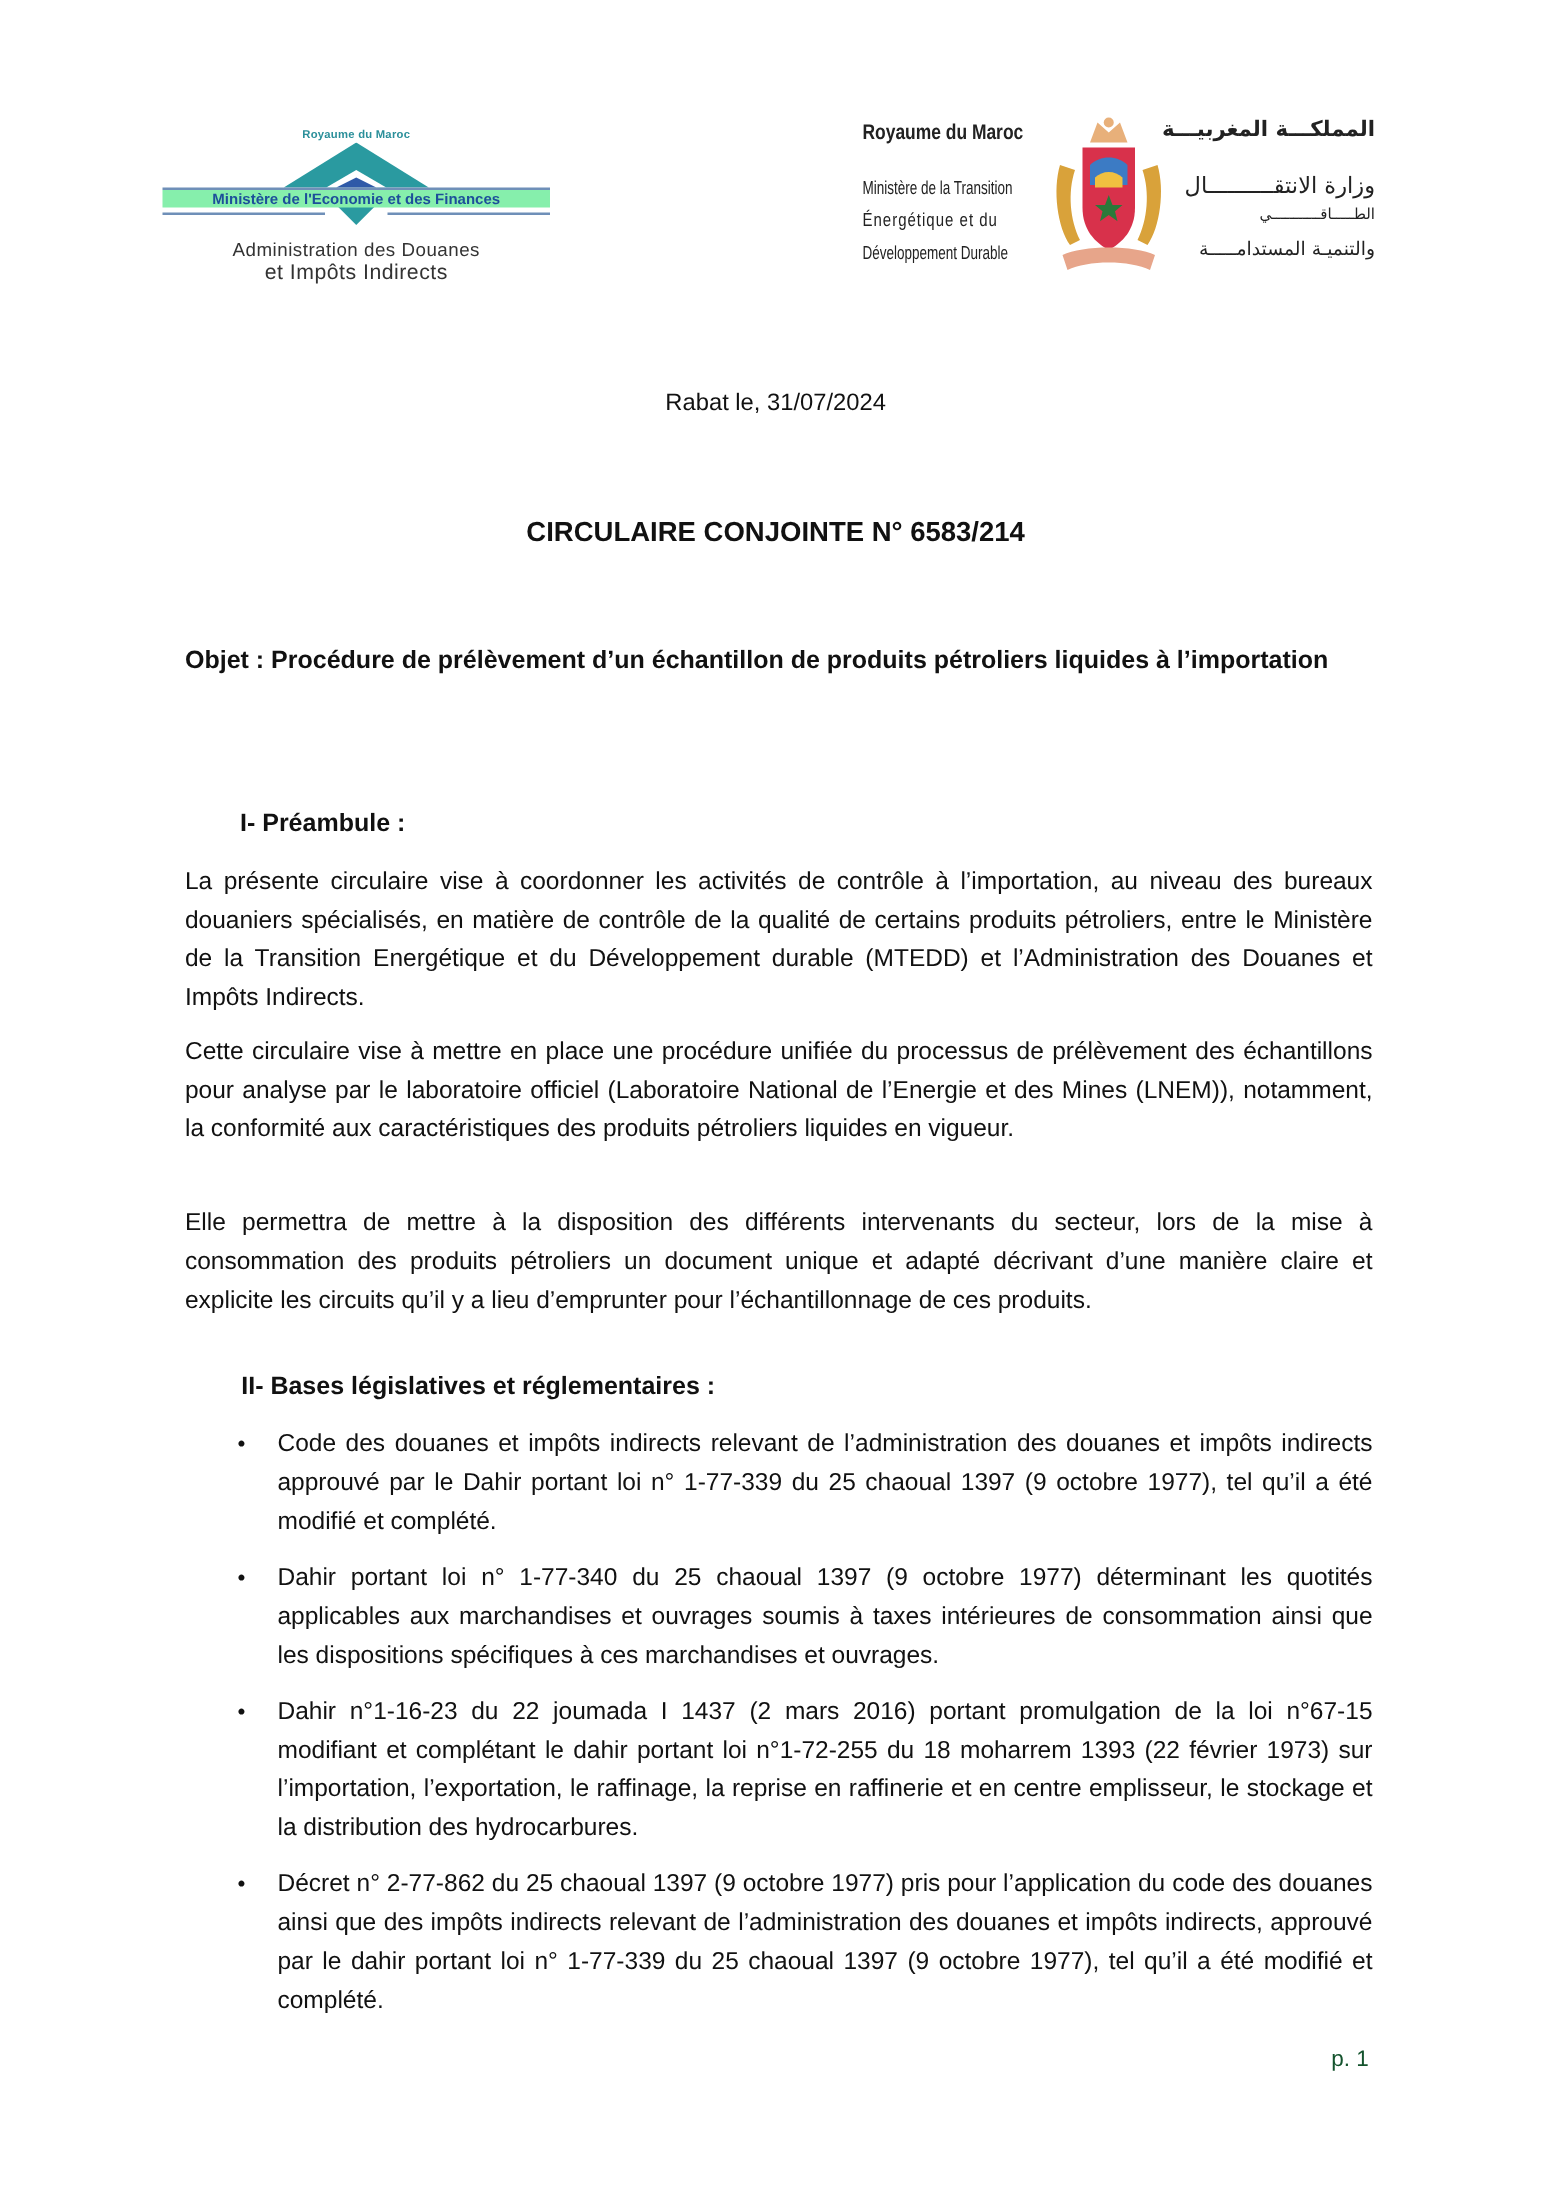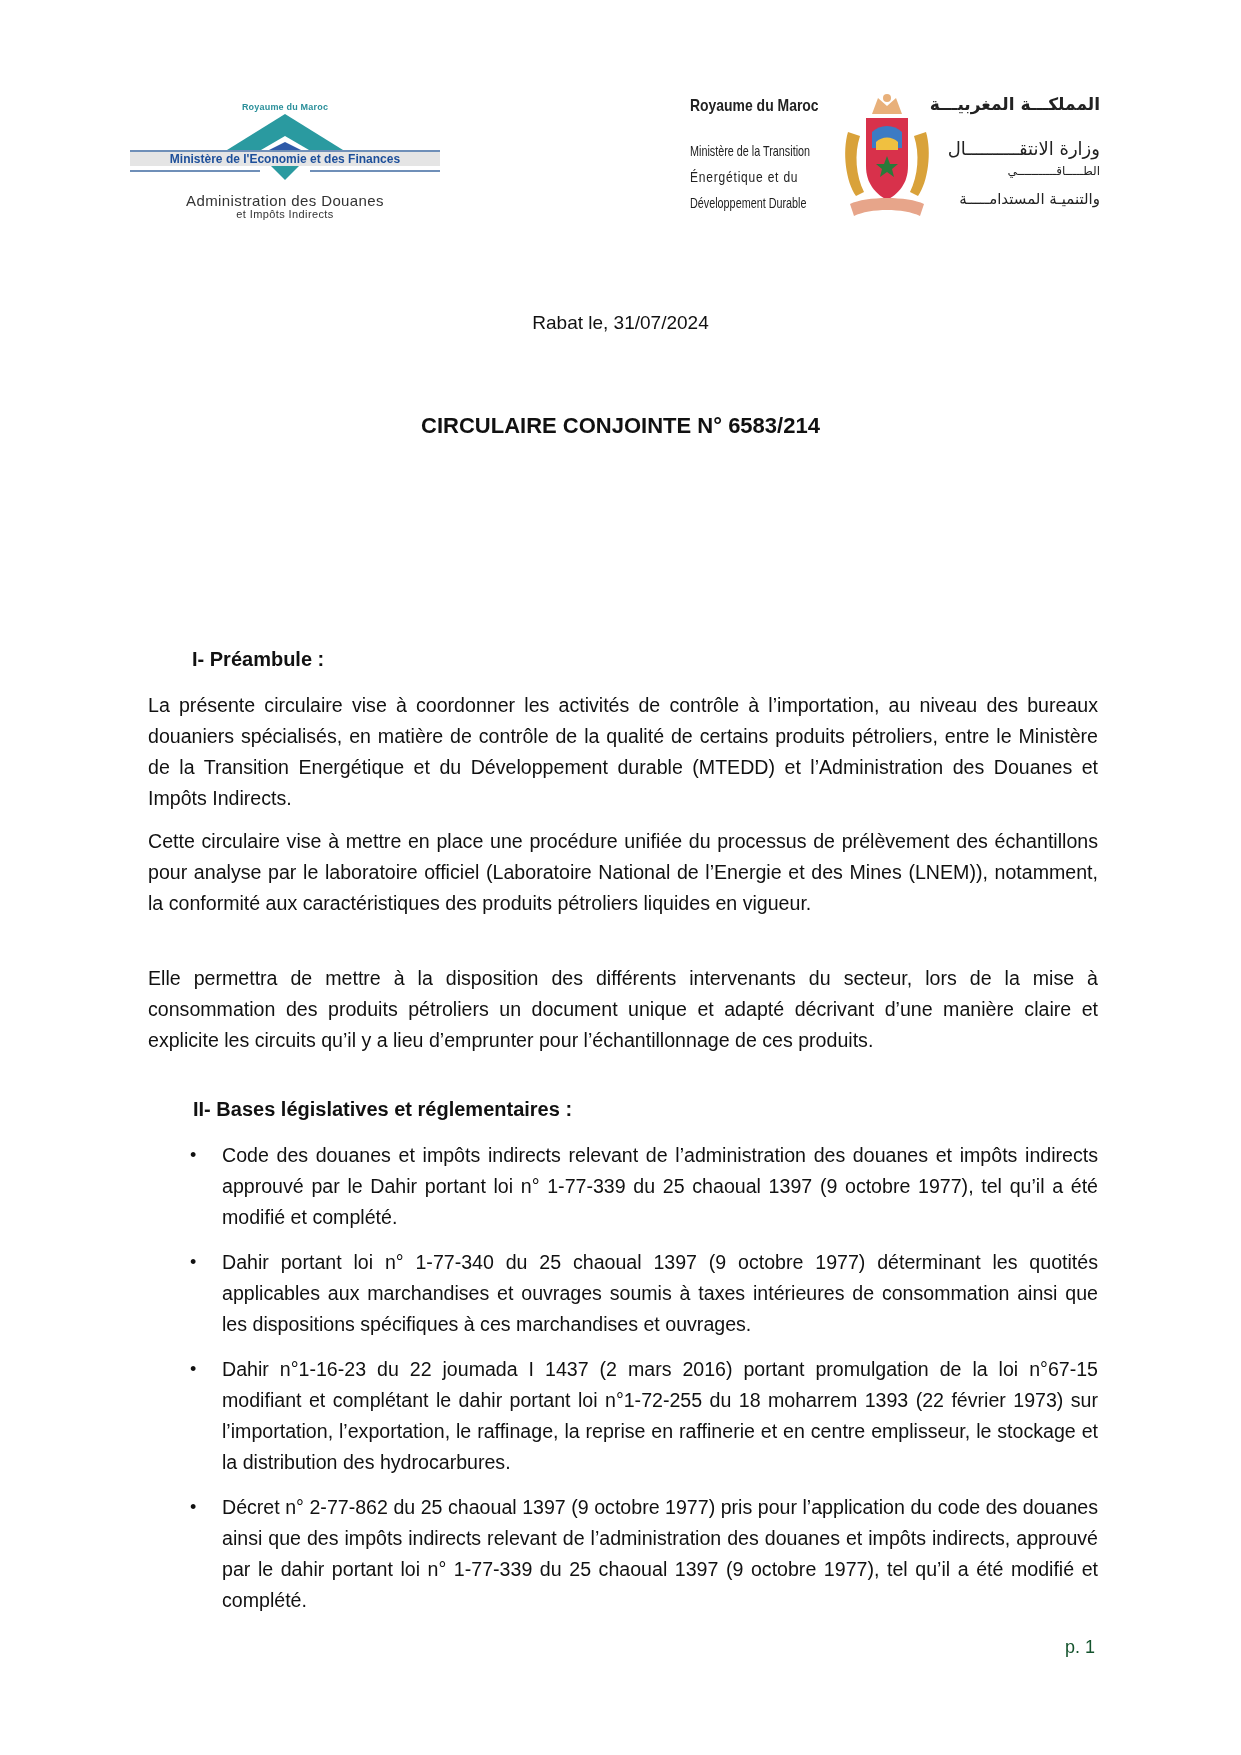--- a/index.html
+++ b/index.html
@@ -4,24 +4,24 @@
 <style>
   html, body { margin: 0; padding: 0; background: #ffffff; }
   body { width: 1241px; height: 1755px; position: relative; overflow: hidden;
          font-family: "Liberation Sans", sans-serif; color: #111; }
   .page { position: absolute; left: 0; top: 0; width: 1198px; height: 1755px; }
 
   
   .logo-left { position: absolute; left: 130px; top: 96px; width: 310px; height: 130px; text-align: center; }
   .logo-left .kingdom { position: absolute; left: 0; right: 0; top: 6px; font-size: 9px; font-weight: bold; color: #2a8f9a; letter-spacing: 0.2px; }
   .logo-left svg.emblem { position: absolute; left: 95px; top: 18px; }
-  .logo-left .ministry { position: absolute; left: 0; right: 0; top: 56px; font-size: 12px; font-weight: bold; color: #1d4f9a; background: #e5e5e5; display:inline-block; }
+  .logo-left .ministry { position: absolute; left: 0; right: 0; top: 56px; font-size: 12px; font-weight: bold; color: #1d4f9a; background: #86efac; display:inline-block; }
   .logo-left .line { position: absolute; height: 2px; background: #6f8fb8; }
   .logo-left .admin1 { position: absolute; left: 0; right: 0; top: 96px; font-size: 15px; color: #333; letter-spacing: 0.4px; }
-  .logo-left .admin2 { position: absolute; left: 0; right: 0; top: 112px; font-size: 11px; color: #333; letter-spacing: 0.4px; }
+  .logo-left .admin2 { position: absolute; left: 0; right: 0; top: 112px; font-size: 17px; color: #333; letter-spacing: 0.4px; }
 
   
   .logo-right { position: absolute; left: 690px; top: 90px; width: 410px; height: 140px; }
   .logo-right .fr { position: absolute; left: 0; font-family: "Liberation Sans Narrow", "Liberation Sans", sans-serif; color: #222; }
   .logo-right .fr.k { top: 6px; font-size: 17px; font-weight: bold; transform: scaleX(0.82); transform-origin: left; }
   .logo-right .fr.l1 { top: 52px; font-size: 15px; transform: scaleX(0.72); transform-origin: left; }
   .logo-right .fr.l2 { top: 78px; font-size: 15px; letter-spacing: 1px; transform: scaleX(0.8); transform-origin: left; }
   .logo-right .fr.l3 { top: 104px; font-size: 15px; transform: scaleX(0.72); transform-origin: left; }
   .logo-right .ar { position: absolute; right: 0; direction: rtl; color: #222; font-family: "DejaVu Sans", sans-serif; }
   .logo-right .ar.k { top: 4px; font-size: 17px; font-weight: bold; }
@@ -92,20 +92,21 @@
     <div class="ar k">المملكـــة المغربيـــة</div>
     <div class="ar l1">وزارة الانتقــــــــــال</div>
     <div class="ar l2">الطـــــاقـــــــــــي</div>
     <div class="ar l3">والتنميـة المستدامـــــة</div>
   </div>
 
   <div class="date">Rabat le, 31/07/2024</div>
 
   <div class="title">CIRCULAIRE CONJOINTE N° 6583/214</div>
 
+  <div class="objet">Objet : Procédure de prélèvement d’un échantillon de produits pétroliers liquides à l’importation</div>
 
   <div class="section-head sec1">I-  Préambule :</div>
   <div class="para p1">La présente circulaire vise à coordonner les activités de contrôle à l’importation, au niveau des bureaux douaniers spécialisés, en matière de contrôle de la qualité de certains produits pétroliers, entre le Ministère de la Transition Energétique et du Développement durable (MTEDD) et l’Administration des Douanes et Impôts Indirects.</div>
   <div class="para p2">Cette circulaire vise à mettre en place une procédure unifiée du processus de prélèvement des échantillons pour analyse par le laboratoire officiel (Laboratoire National de l’Energie et des Mines (LNEM)), notamment, la conformité aux caractéristiques des produits pétroliers liquides en vigueur.</div>
   <div class="para p3">Elle permettra de mettre à la disposition des différents intervenants du secteur, lors de la mise à consommation des produits pétroliers un document unique et adapté décrivant d’une manière claire et explicite les circuits qu’il y a lieu d’emprunter pour l’échantillonnage de ces produits.</div>
 
   <div class="section-head sec2">II- Bases législatives et réglementaires :</div>
   <ul class="bases">
     <li>
       <span class="bullet">•</span>

